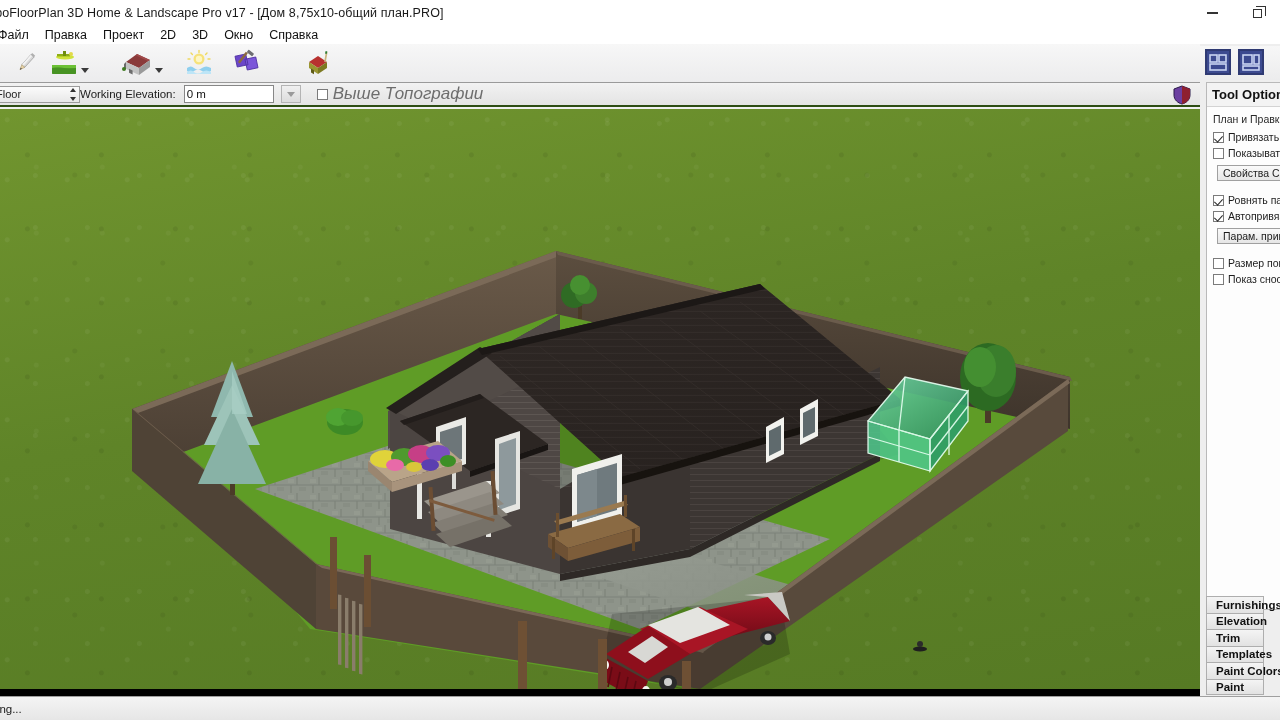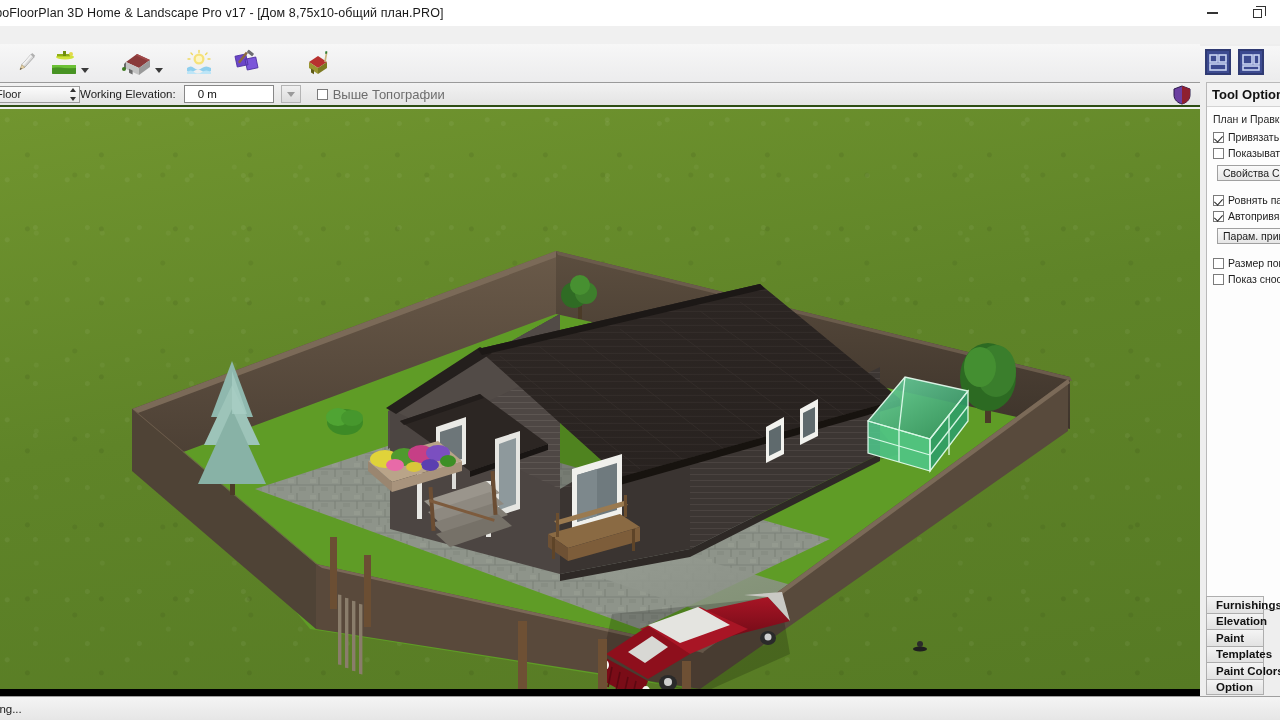--- a/index.html
+++ b/index.html
@@ -82,38 +82,38 @@
     display: flex; flex-direction: column; justify-content: space-between; align-items: center;
   }
   .spin-up, .spin-dn { width: 0; height: 0; border-left: 3.5px solid transparent; border-right: 3.5px solid transparent; }
   .spin-up { border-bottom: 4px solid #333; }
   .spin-dn { border-top: 4px solid #333; }
 
   .elev-label { font-size: 11.5px; color: #1c1c1c; white-space: nowrap; }
   .elev-input {
     margin-left: 8px; width: 90px; height: 18px; background: #fff;
     border: 1px solid #878787; font-size: 11.5px; color: #111;
-    display: flex; align-items: center; padding-left: 13px;
+    display: flex; align-items: center; padding-left: 2px;
   }
   .elev-drop {
     margin-left: 7px; width: 20px; height: 18px;
     background: linear-gradient(#f0f0f0,#dcdcdc); border: 1px solid #b4b4b4;
     display: flex; align-items: center; justify-content: center;
   }
   .elev-drop .tb-caret { border-top-color: #9a9a9a; margin: 0; align-self: center; }
   .topo-wrap { margin-left: 16px; display: flex; align-items: center; gap: 5px; }
   .cb {
     width: 11px; height: 11px; background: #fff; border: 1px solid #7b7b7b;
     display: inline-block; position: relative; flex: none;
   }
   .cb.checked::after {
     content: ""; position: absolute; left: 2px; top: 1px; width: 4px; height: 7px;
     border: solid #2a2a2a; border-width: 0 1.6px 1.6px 0; transform: rotate(42deg);
   }
-  .topo-label { font-size: 13px; color: #6d6d6d; white-space: nowrap; }
+  .topo-label { font-size: 17px; color: #6d6d6d; white-space: nowrap; font-style: italic; }
   .shield-btn { position: absolute; right: 86px; top: 2px; width: 22px; height: 20px; }
 
   
   .viewport {
     position: absolute; top: 109px; left: 0; width: 1202px; height: 580px;
     overflow: hidden; background: #5c8c2a;
   }
   .grass {
     position: absolute; inset: 0;
     background:
@@ -188,20 +188,29 @@
     <div class="winbtns">
       <div class="winbtn">
         <span class="glyph-min"></span>
       </div>
       <div class="winbtn">
         <span class="glyph-restore"></span>
       </div>
     </div>
   </div>
 
+  <div class="menubar" id="menubar">
+      <div class="menu-item">Файл</div>
+      <div class="menu-item">Правка</div>
+      <div class="menu-item">Проект</div>
+      <div class="menu-item">2D</div>
+      <div class="menu-item">3D</div>
+      <div class="menu-item">Окно</div>
+      <div class="menu-item">Справка</div>
+    </div>
 
   <div class="toolbar">
     <div class="tb-btn" style="margin-left:8px;">
       <svg class="icon" width="26" height="26" viewBox="0 0 26 26">
         <g transform="rotate(42 13 13)">
           <rect x="11" y="3" width="4" height="14" fill="#d9d9d9" stroke="#8d8d8d" stroke-width=".6"></rect>
           <rect x="11" y="3" width="2" height="14" fill="#f2f2f2"></rect>
           <polygon points="11,17 15,17 13,22" fill="#e8d3a8" stroke="#a08c5e" stroke-width=".5"></polygon>
           <polygon points="12.3,20 13.7,20 13,22" fill="#3a3a3a"></polygon>
           <rect x="11" y="1.5" width="4" height="2.2" fill="#b0b0b0"></rect>
@@ -659,24 +668,24 @@
       </div>
       <div class="rp-row">
         <span class="cb"></span>
         <span class="rp-row-label">Показ сносс</span>
       </div>
     </div>
 
     <div class="rp-tabs" id="rp-tabs">
         <div class="rp-tab">Furnishings</div>
         <div class="rp-tab">Elevation</div>
-        <div class="rp-tab">Paint</div>
+        <div class="rp-tab">Trim</div>
         <div class="rp-tab">Templates</div>
         <div class="rp-tab">Paint Colors</div>
-        <div class="rp-tab">Option</div>
+        <div class="rp-tab">Paint</div>
       </div>
   </div>
 
   <div class="statusbar">
     <div class="status-text">ring...</div>
   </div>
 
 </div>
 
 </body></html>

